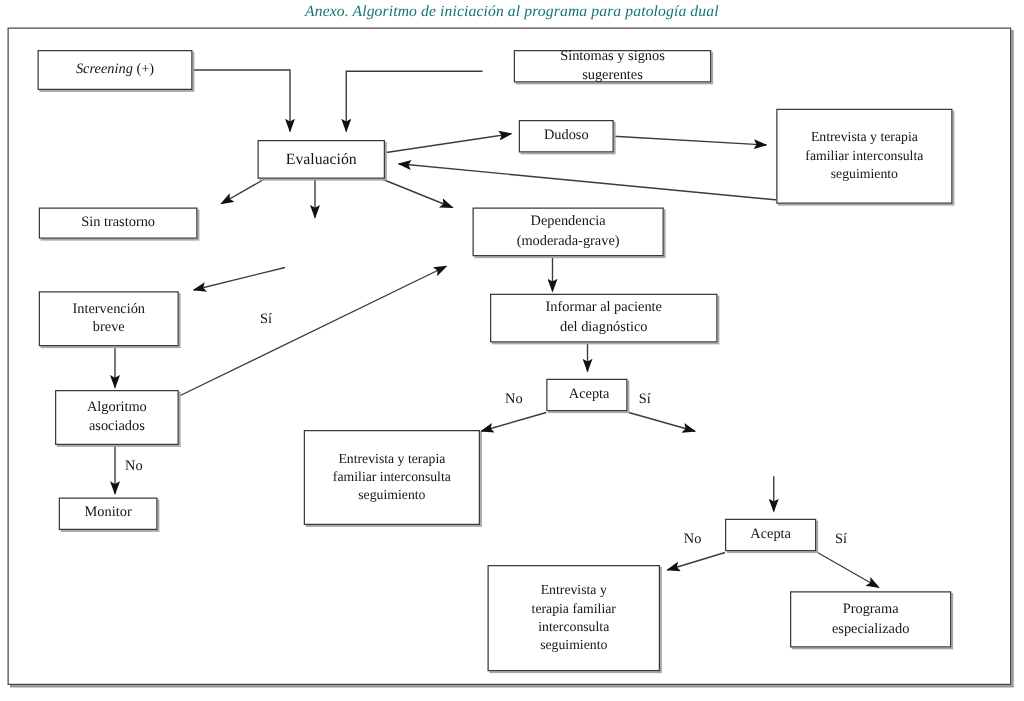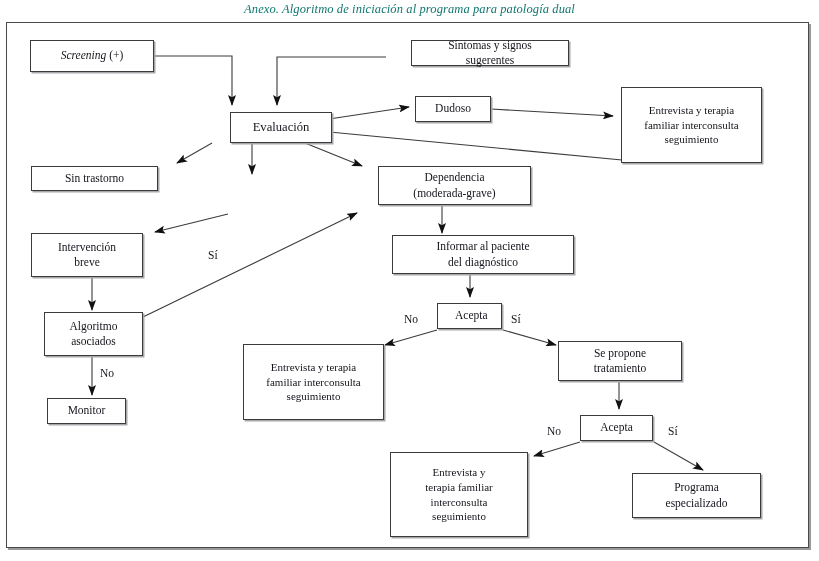--- a/index.html
+++ b/index.html
@@ -60,21 +60,21 @@
     justify-content: center;
     text-align: center;
     color: #14141c;
     font-family: "Liberation Serif", "DejaVu Serif", serif;
     font-size: 11.5px;
     line-height: 1.32;
     padding: 1px 17px;
   }
   .node .txt { display: block; width: 100%; }
   .node.small { font-size: 11px; }
-  .node.lead { font-size: 12.6px; margin-left: 24px; }
+  .node.lead { font-size: 12.6px; }
   .edge-label {
     position: absolute;
     font-family: "Liberation Serif", "DejaVu Serif", serif;
     font-size: 11.5px;
     color: #14141c;
     white-space: nowrap;
   }
   .ital { font-style: italic; }
 </style>
 </head>
@@ -205,26 +205,20 @@
   </div>
 
   <div class="node small" style="left:243px; top:344px; width:141px; height:76px;">
     <span class="txt">
       <span>Entrevista y terapia</span><br>
       <span>familiar interconsulta</span><br>
       <span>seguimiento</span>
     </span>
   </div>
 
-  <div class="node" style="left:558px; top:341px; width:124px; height:40px;">
-    <span class="txt">
-      <span>Se propone</span><br>
-      <span>tratamiento</span>
-    </span>
-  </div>
 
   <div class="node" style="left:580px; top:415px; width:73px; height:26px;">
     <span class="txt">Acepta</span>
   </div>
 
   <div class="node small" style="left:390px; top:452px; width:138px; height:85px;">
     <span class="txt">
       <span>Entrevista y</span><br>
       <span>terapia familiar</span><br>
       <span>interconsulta</span><br>

